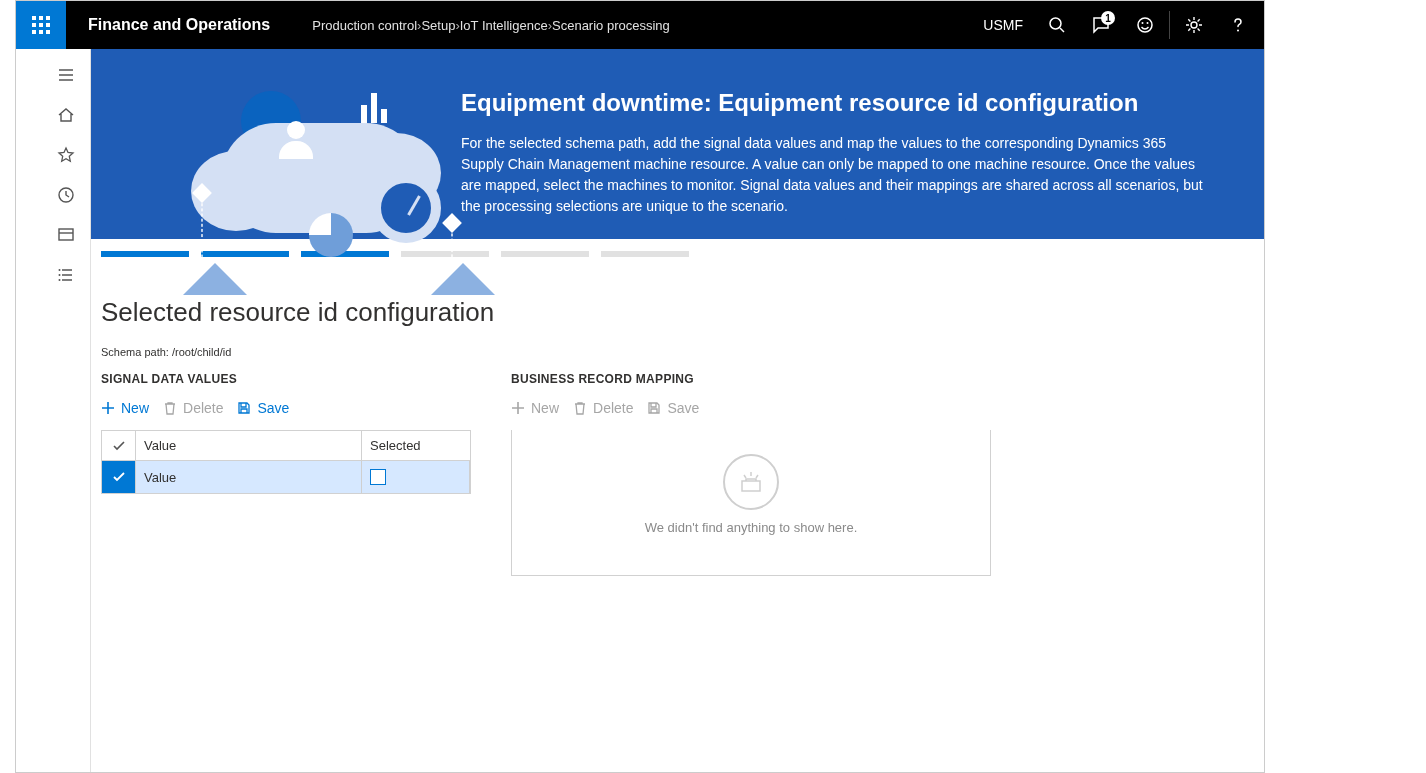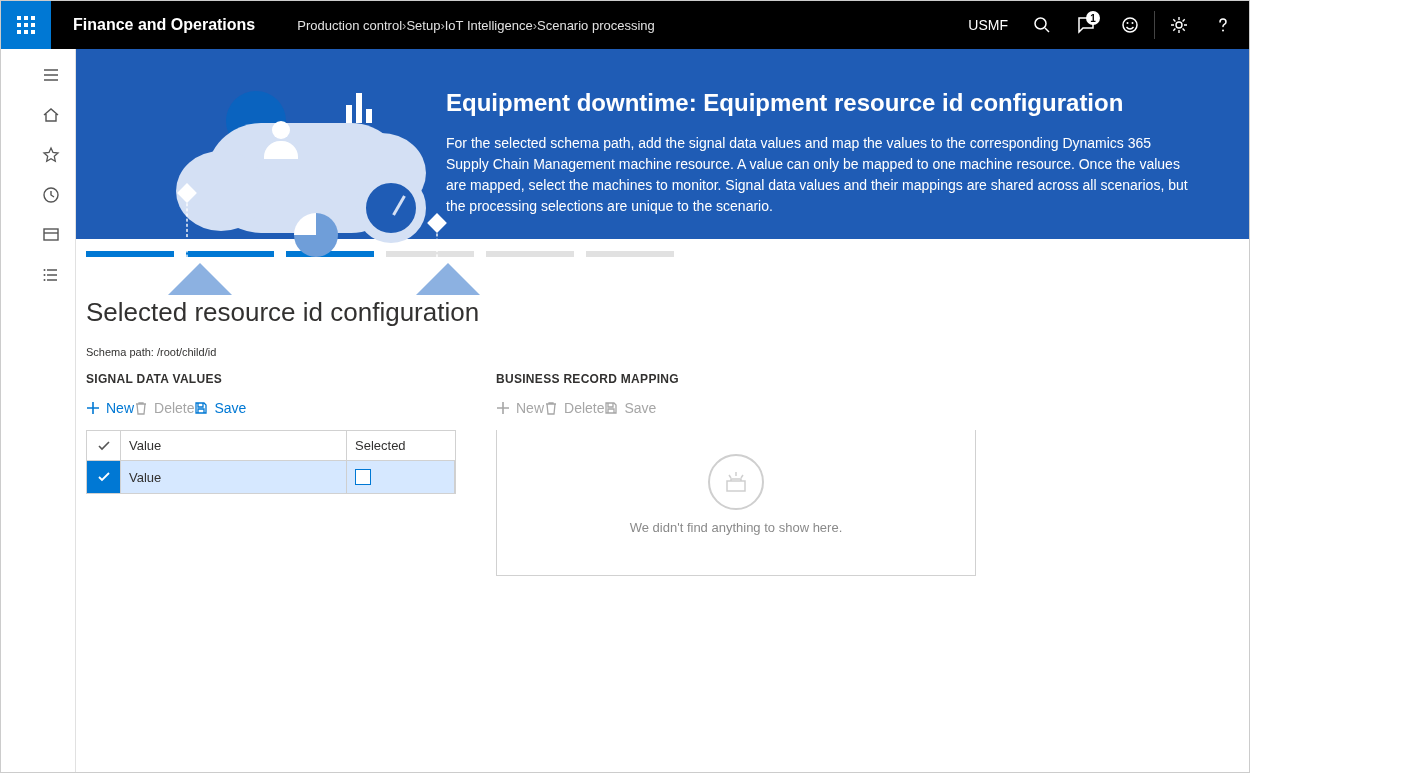--- a/index.html
+++ b/index.html
@@ -1,17 +1,17 @@
 <!DOCTYPE html>
 <html><head>
 <meta charset="utf-8">
 <style>
 * { box-sizing: border-box; margin: 0; padding: 0; }
 body { font-family: "Segoe UI", Arial, sans-serif; font-size: 13px; color: #323130; background: #fff; overflow: hidden; }
-.app { width: 1250px; height: 773px; border: 1px solid #ccc; position: relative; display: flex; flex-direction: column; }
+.app { width: 1250px; height: 773px; border: 1px solid #ccc; position: relative; display: flex; flex-direction: column; margin-left: 15px; }
 
 
 .topbar { height: 48px; background: #000; color: #fff; display: flex; align-items: center; }
 .waffle { width: 50px; height: 48px; background: #0078d4; display: flex; align-items: center; justify-content: center; }
 .waffle svg { width: 18px; height: 18px; }
 .app-title { font-weight: 600; font-size: 16px; padding: 0 22px; }
 .breadcrumbs { display: flex; align-items: center; font-size: 13px; color: #e1e1e1; padding-left: 20px; }
 .breadcrumbs .chev { color: #aaa; }
 .topbar-spacer { flex: 1; }
 .topbar-right { display: flex; align-items: center; gap: 0; padding-right: 4px; }
@@ -68,21 +68,21 @@
 .step.active { background: #0078d4; }
 
 
 .content-wrap { flex: 1; padding: 40px 10px 0 10px; overflow: auto; background:#fff; }
 .content-wrap h2 { font-size: 26px; font-weight: 400; margin-bottom: 18px; }
 .schema-line { font-size: 11px; margin-bottom: 14px; }
 
 .cols { display: flex; gap: 40px; }
 .col { flex: 0 0 440px; }
 .col-title { font-size: 12px; font-weight: 600; letter-spacing: 0.3px; margin-bottom: 14px; }
-.toolbar { display: flex; margin-bottom: 14px; align-items: flex-end; }
+.toolbar { display: flex; gap: 14px; margin-bottom: 14px; align-items: flex-end; }
 .tbtn { display: flex; align-items: center; gap: 6px; font-size: 14px; color: #0078d4; cursor: pointer; }
 .tbtn.disabled { color: #a6a6a6; cursor: default; }
 
 
 .grid { border: 1px solid #d1d1d1; }
 .grid-head { display: flex; background: #fff; border-bottom: 1px solid #d1d1d1; height: 30px; }
 .gcell { border-right: 1px solid #d1d1d1; padding: 5px 8px; font-size: 13px; display: flex; align-items: center; }
 .gcell:last-child { border-right: none; }
 .gcell.chk { width: 34px; justify-content: center; }
 .g-val { flex: 1; }

